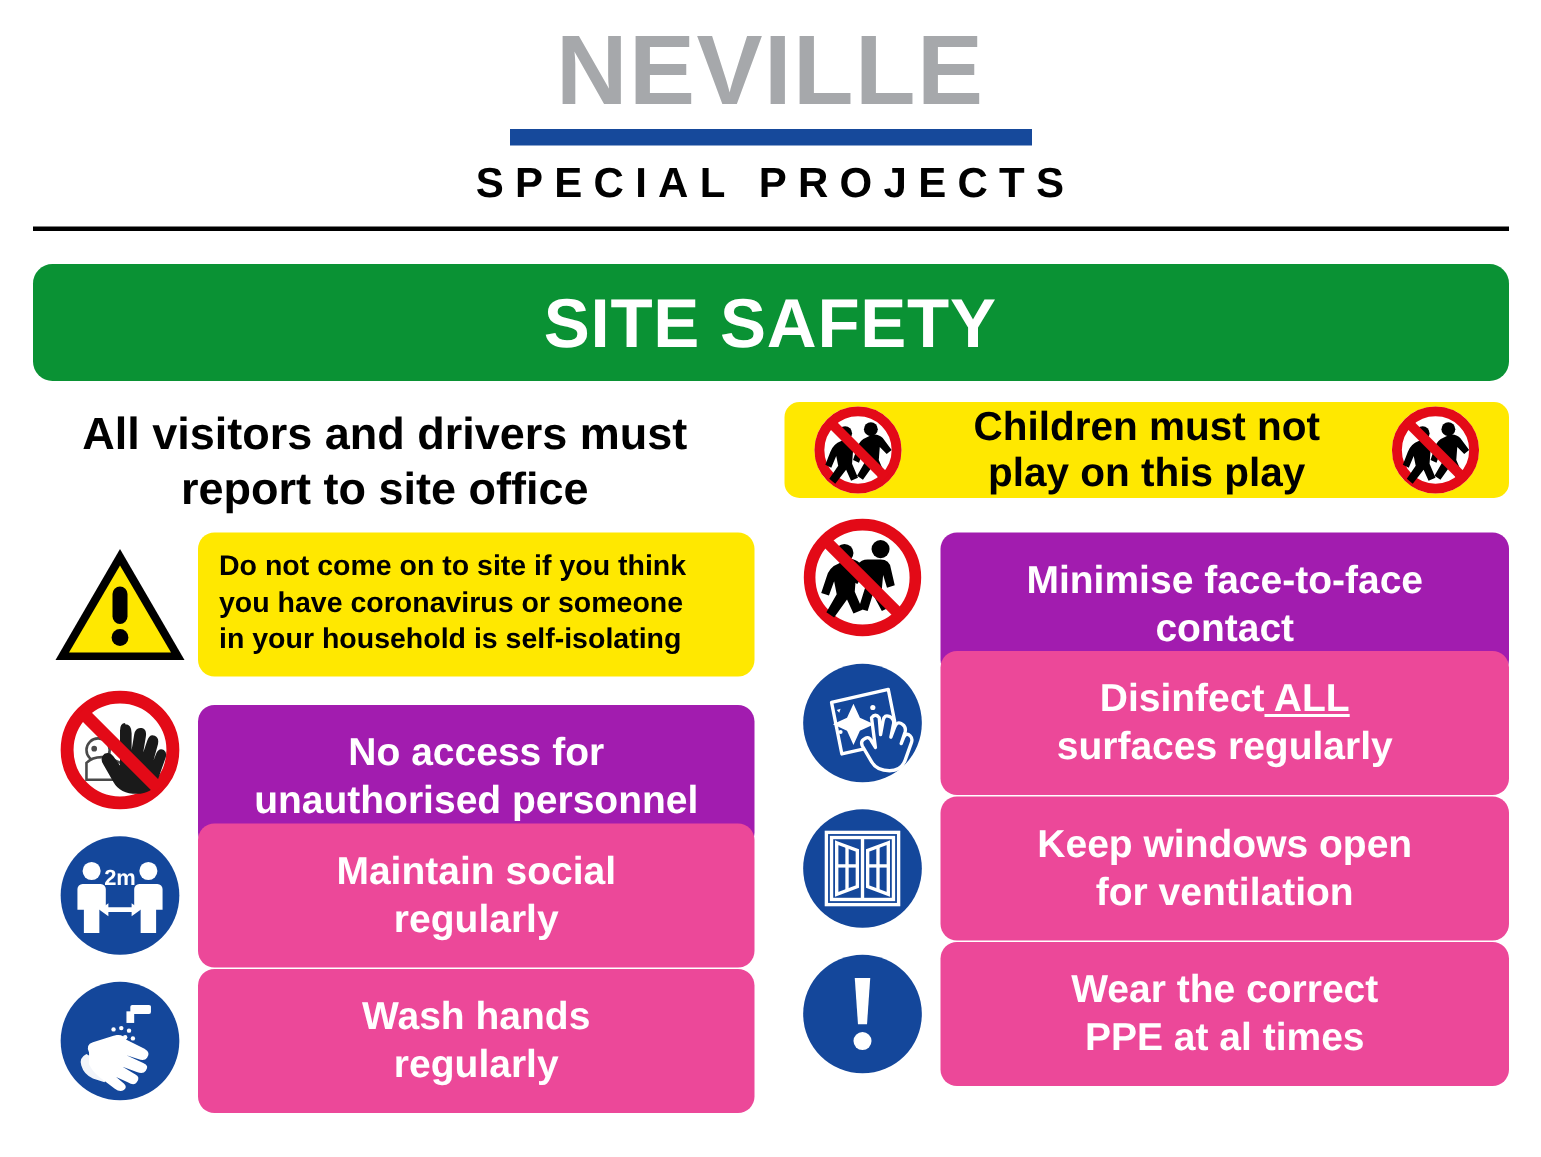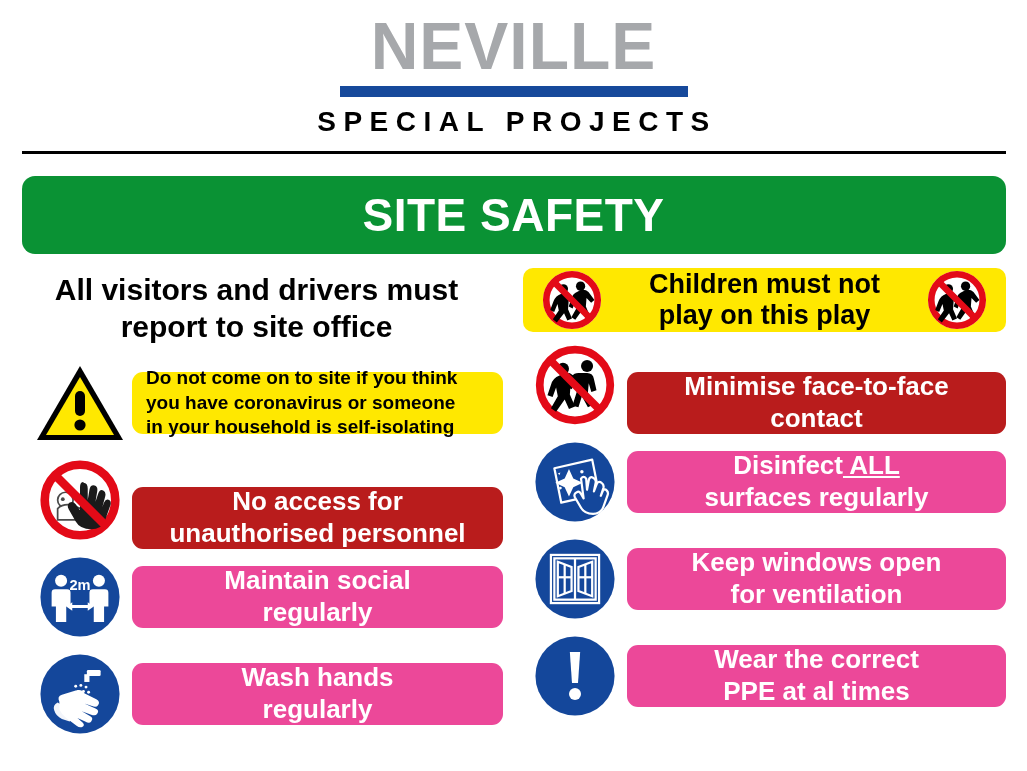--- a/index.html
+++ b/index.html
@@ -130,35 +130,35 @@
   .row-icon {
     width: 104px;
     min-width: 104px;
     height: 88px;
     display: flex;
     align-items: center;
     justify-content: center;
   }
   .row-box {
     flex: 1;
-    height: 62px;
+    height: 96px;
     border-radius: 11px;
     display: flex;
     align-items: center;
     justify-content: center;
     text-align: center;
     color: #ffffff;
     font-size: 26px;
     font-weight: bold;
     line-height: 1.2;
     padding: 0 10px;
     box-sizing: border-box;
   }
   .box-blue   { background: #ec4899; }
-  .box-red    { background: #b91c1c; margin-top: 36px; }
+  .box-red    { background: #a21caf; margin-top: 36px; }
   .box-yellow {
     background: #ffe800;
     color: #000000;
     font-size: 19px;
     line-height: 1.28;
     text-align: left;
     padding: 0 14px;
     justify-content: flex-start;
   }
   .underline { text-decoration: underline; }

